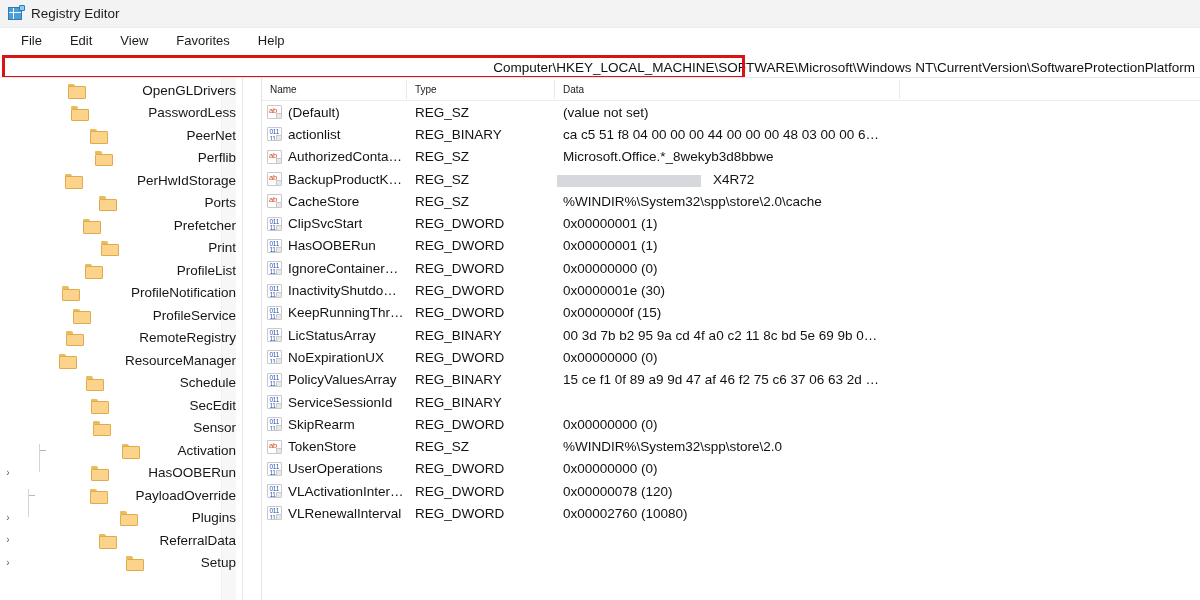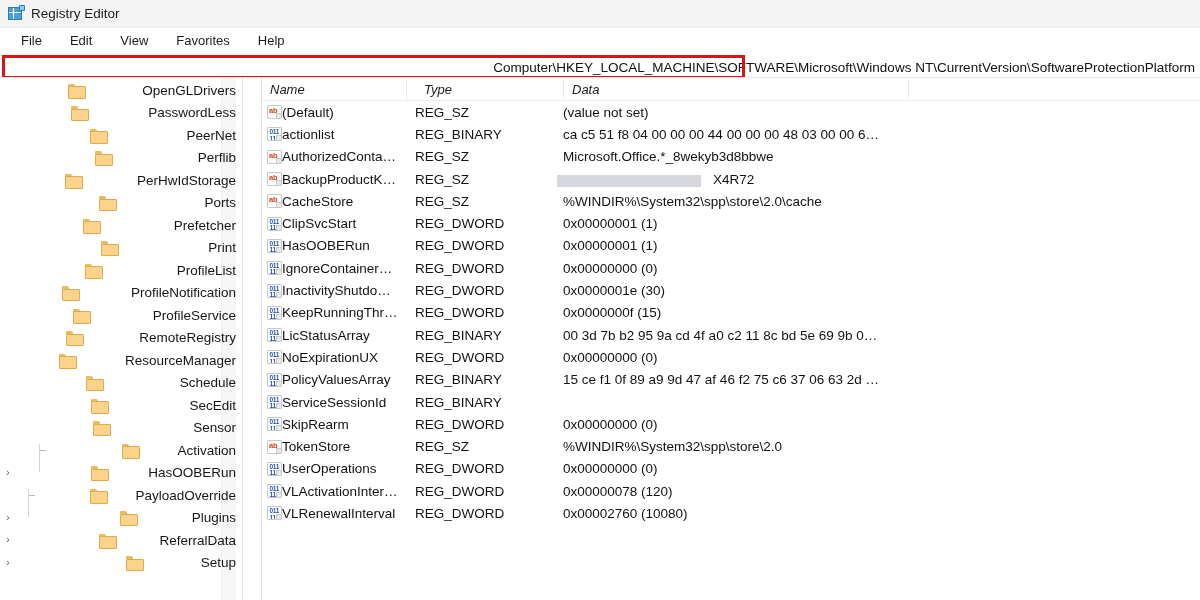--- a/index.html
+++ b/index.html
@@ -135,52 +135,51 @@
     background:#e3e3e3;
   }
   .splitter .bar {
     position:absolute; left:6px; top:0; width:1px; height:100%; background:#e8e8e8;
   }
 
   
   .list-pane { flex: 1 1 auto; position: relative; overflow: hidden; background:#fff; }
   .list-header {
     height: 23px; display: flex; align-items: flex-start;
-    font-size: 13px; color: #1b1b1b; position: relative;
+    font-size: 10px; color: #1b1b1b; position: relative;
     border-bottom: 1px solid #ececec;
-    font-style: italic;
   }
   .hcell { position: relative; height: 100%; display:flex; align-items:center;
            padding-left: 8px; cursor: default; }
   .hcell::after {
     content:""; position:absolute; right:0; top:2px; height:19px; width:1px;
     background:#e9e9e9;
   }
   .hcell.c-name { width: 145px; flex:0 0 145px; }
-  .hcell.c-type { width: 148px; flex:0 0 148px;margin-left:9px; }
+  .hcell.c-type { width: 148px; flex:0 0 148px; }
   .hcell.c-data { width: 345px; flex:0 0 345px; }
   .hcell.c-pad  { flex: 1 1 auto; }
   .hcell.c-pad::after { display:none; }
 
   .list-row {
     height: 22.3px; display: flex; align-items: center;
     font-size: 13.5px; color: #121212; white-space: nowrap; cursor: default;
   }
   .cell { padding-left: 8px; overflow: hidden; text-overflow: ellipsis; }
   .cell.c-name { width: 145px; flex:0 0 145px; display:flex; align-items:center;
                  padding-left: 5px; }
   .cell.c-type { width: 148px; flex:0 0 148px; }
   .cell.c-data { flex: 1 1 auto; position: relative; }
 
   
   .vicon {
-    width: 15px; height: 14px; flex:0 0 15px; 
+    width: 15px; height: 14px; flex:0 0 15px; margin-right: 6px;
     position: relative; background:#ffffff;
     border:1px solid #c9c9c9; border-radius:1px;
-    font-size: 7.5px; line-height: 6px; font-weight: 700;
+    font-size: 7.5px; line-height: 6px; font-weight: 400;
     font-family: "Liberation Sans", sans-serif;
     overflow: hidden;
   }
   .vicon.str .tx {
     position:absolute; left:1px; top:2px; color:#d6411e; letter-spacing:-0.2px;
   }
   .vicon.bin .tx {
     position:absolute; left:1.5px; top:1px; color:#2b53b8; letter-spacing:-0.3px;
     font-size:6.5px; line-height:6.2px;
   }

